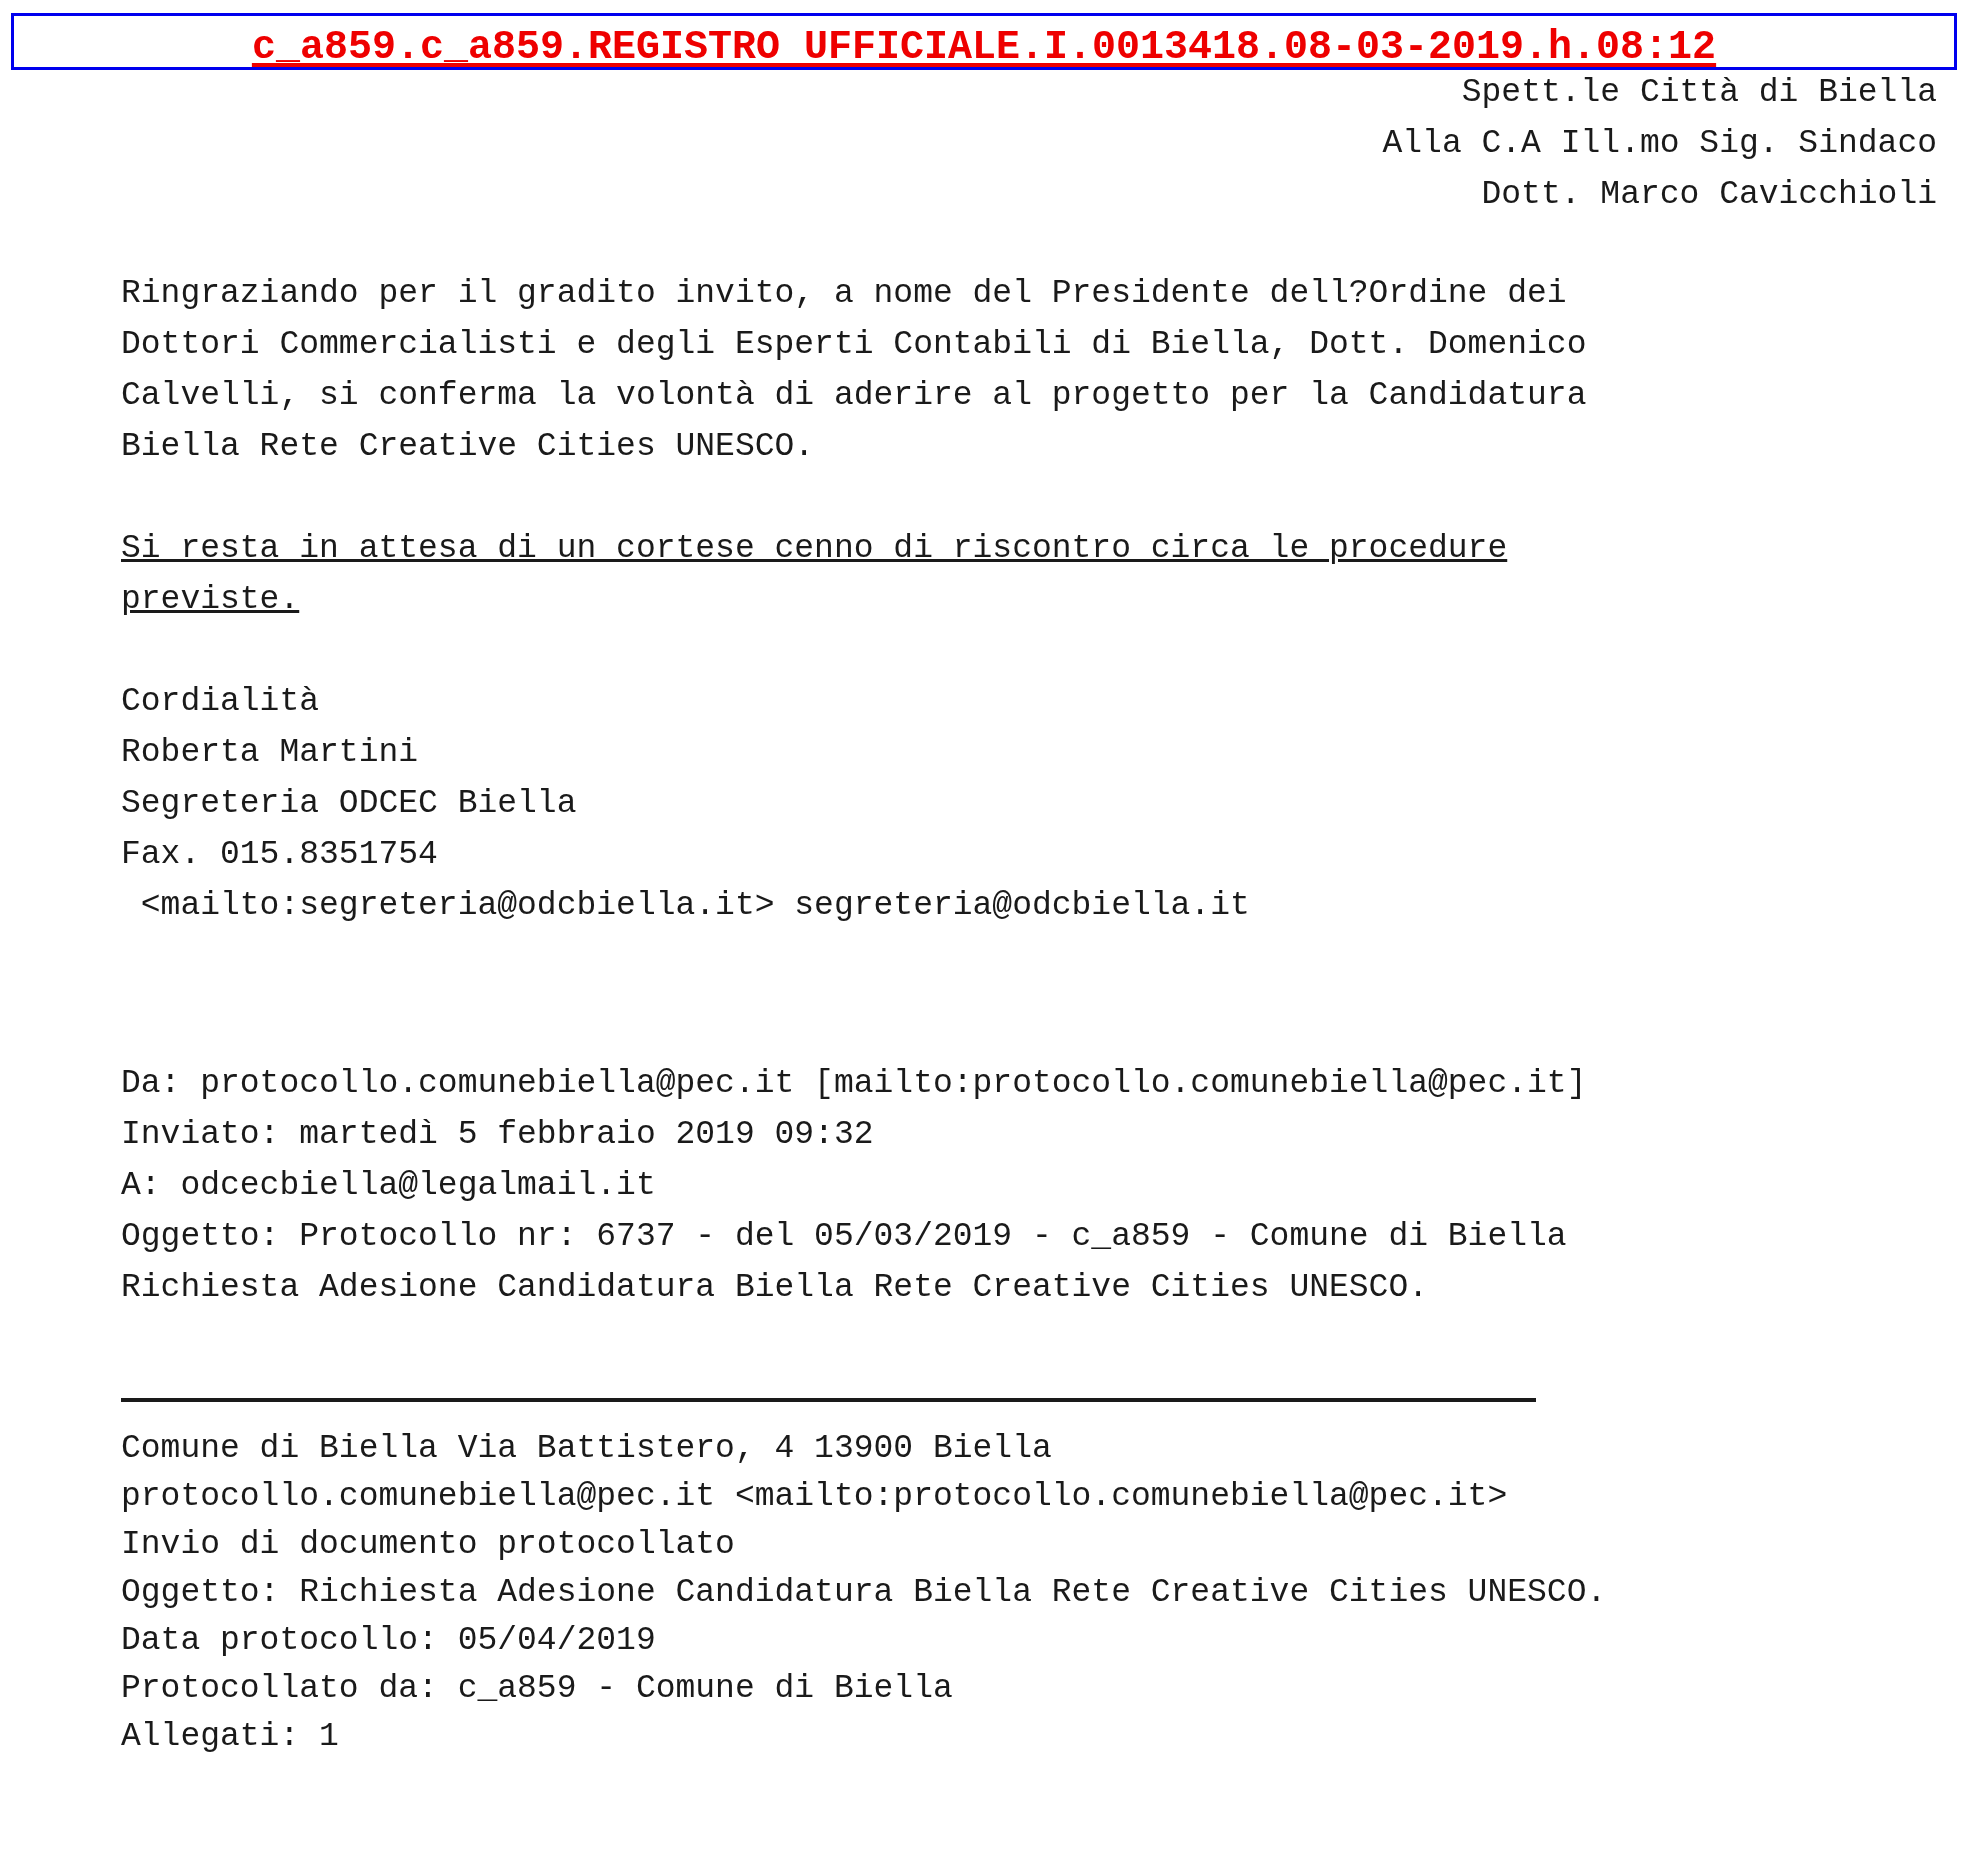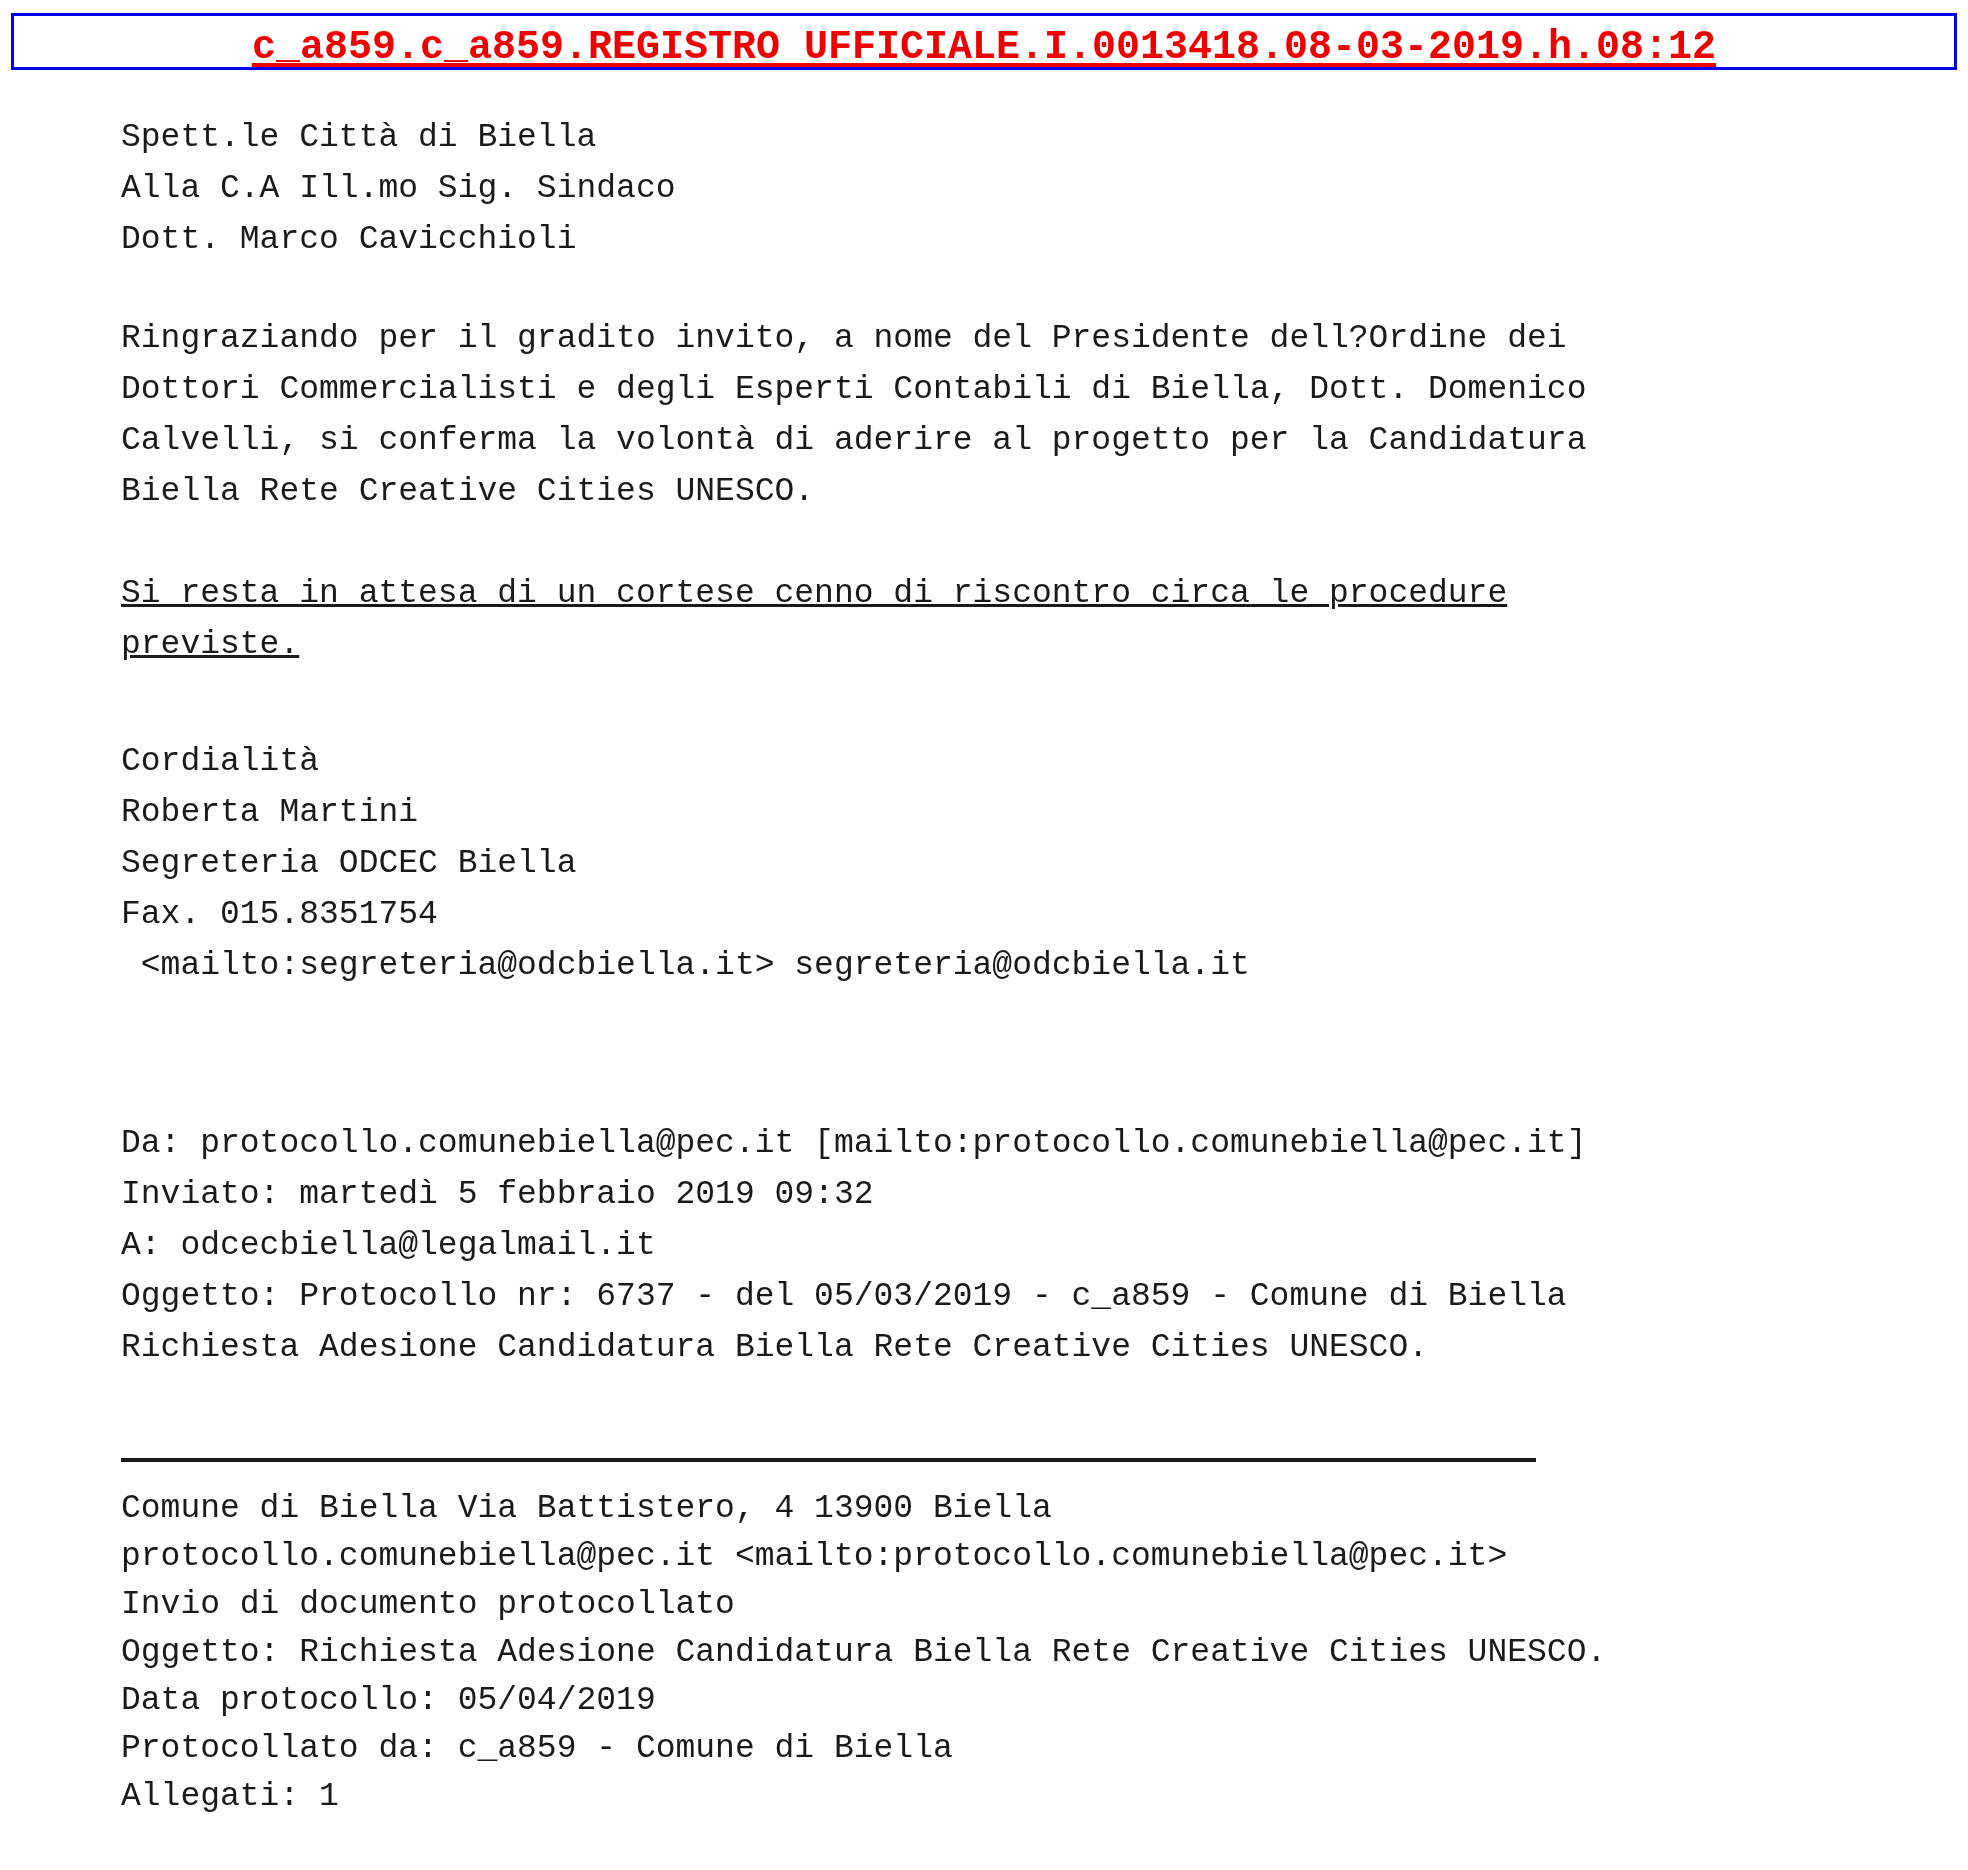--- a/index.html
+++ b/index.html
@@ -51,24 +51,24 @@
     white-space: pre;
   }
   
   .content {
     position: relative;
     font-size: 33px;
     line-height: 51px;
     letter-spacing: 0;
   }
   .line { white-space: pre; }
-  .block-recipient   { margin-top: 112px; }
+  .block-recipient   { margin-top: 67px; text-align: right; }
   .block-paragraph-1 { margin-top: 48px; }
   .block-paragraph-2 { margin-top: 51px; text-decoration: underline; }
-  .block-signature   { margin-top: 66px; }
+  .block-signature   { margin-top: 51px; }
   .block-quoted      { margin-top: 127px; }
   .divider {
     margin-top: 85px;
     width: 1415px;
     height: 4px;
     background: var(--ink);
   }
   .block-footer {
     margin-top: 23px;
     line-height: 48px;

